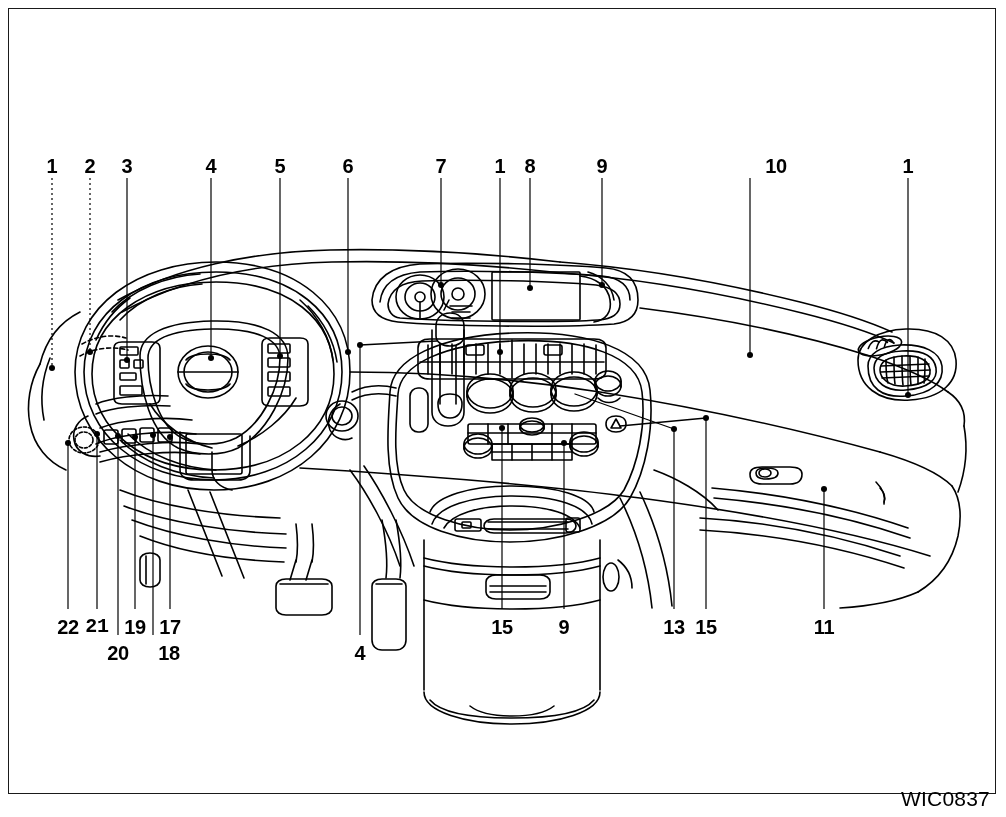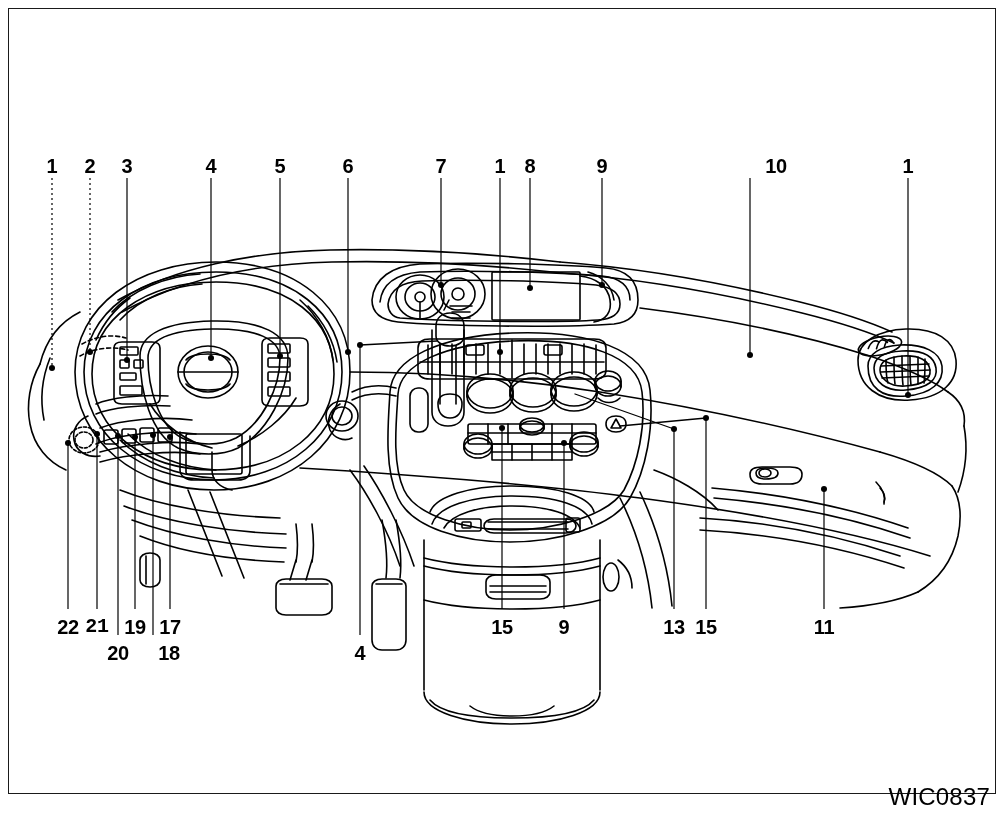--- a/index.html
+++ b/index.html
@@ -35,21 +35,21 @@
     color:#000000;
     line-height:1;
     letter-spacing:-0.3px;
     white-space:nowrap;
     transform:translateX(-50%);
     font-family:"Liberation Sans", sans-serif;
   }
   #figcode{
     position:absolute;
     right:16px;bottom:6px;
-    font-size:24px;
+    font-size:21px;
     color:#000000;
     font-family:"Liberation Sans", sans-serif;
     letter-spacing:0.2px;
   }
 </style>
 </head>
 <body>
 
 <div id="figure">
 

